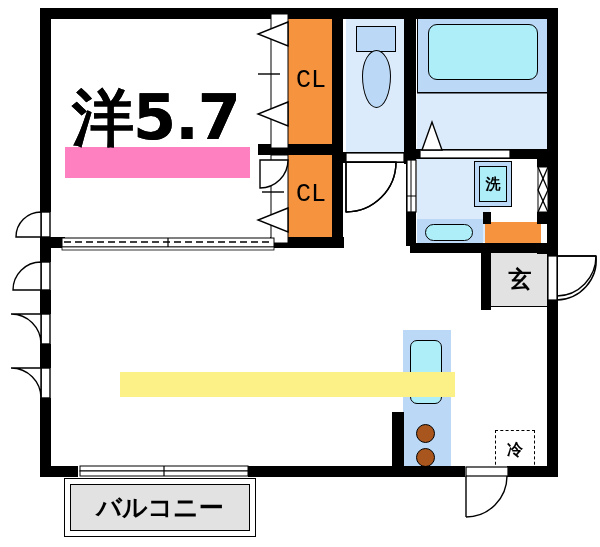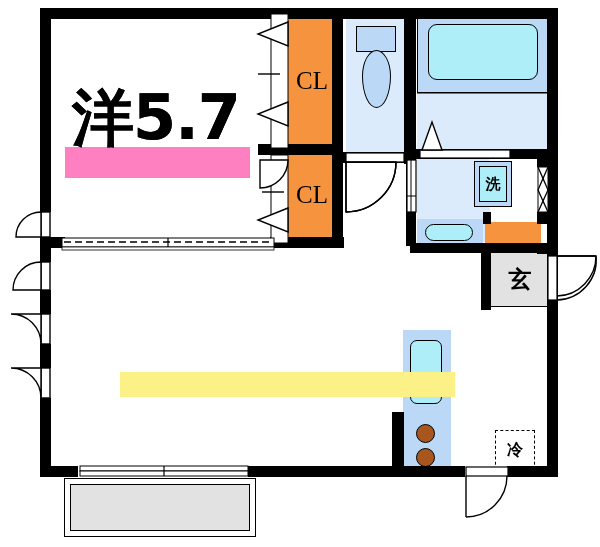--- a/index.html
+++ b/index.html
@@ -19,21 +19,21 @@
   .fill-blue{background:#BBD9F7;}
   .fill-cyan{background:#AEEEF9;}
   .fill-gray{background:#E2E2E2;}
 
   
   .outline{border:1.4px solid #000000;}
   .outline-thin{border:1px solid #000000;}
 
   
   .lbl{position:absolute;color:#000;white-space:nowrap;line-height:1;}
-  .lbl-cl{font-size:25px;font-family:Liberation Serif, serif;}
+  .lbl-cl{font-size:25px;font-family:Liberation Mono, monospace;}
 
   
   #label-bedroom{left:72px;top:87px;font-size:62px;font-weight:bold;
       font-family:"DejaVu Sans", sans-serif;letter-spacing:-1px;z-index:40;}
   #label-ldk{left:140px;top:324px;font-size:66px;font-weight:bold;
       font-family:"Liberation Serif", serif;letter-spacing:-1px;z-index:40;}
 
   
   .hl{position:absolute;z-index:30;}
   #hl-bedroom{left:65px;top:147px;width:185px;height:31px;background:#FF80C0;}
@@ -139,20 +139,21 @@
   <div class="lbl" id="label-bedroom-front" style="left:72px;top:87px;font-size:62px;font-weight:bold;
       font-family:'DejaVu Sans',sans-serif;letter-spacing:-1px;z-index:41;">洋5.7</div>
 
   <div class="hl" id="hl-ldk"></div>
 
   <div class="lbl lbl-cl" style="left:296px;top:68px;z-index:26">CL</div>
   <div class="lbl lbl-cl" style="left:296px;top:182px;z-index:26">CL</div>
 
   <div class="badge" style="left:490px;top:252px;width:60px;height:55px;font-size:23px;z-index:26">玄</div>
 
+  <div class="badge" style="left:70px;top:484px;width:180px;height:47px;font-size:25px;z-index:26">バルコニー</div>
 
   <svg class="ov" viewBox="0 0 600 547">
 
     <g>
       <rect x="41" y="200" width="9" height="0.5" fill="none"></rect>
       <rect x="41" y="212" width="9" height="25" fill="#fff" stroke="#000" stroke-width="1.4"></rect>
       <path d="M41 212 A25 25 0 0 0 16 237 L41 237 Z" fill="#fff" stroke="#000" stroke-width="1.4"></path>
     </g>
 
     <g>

